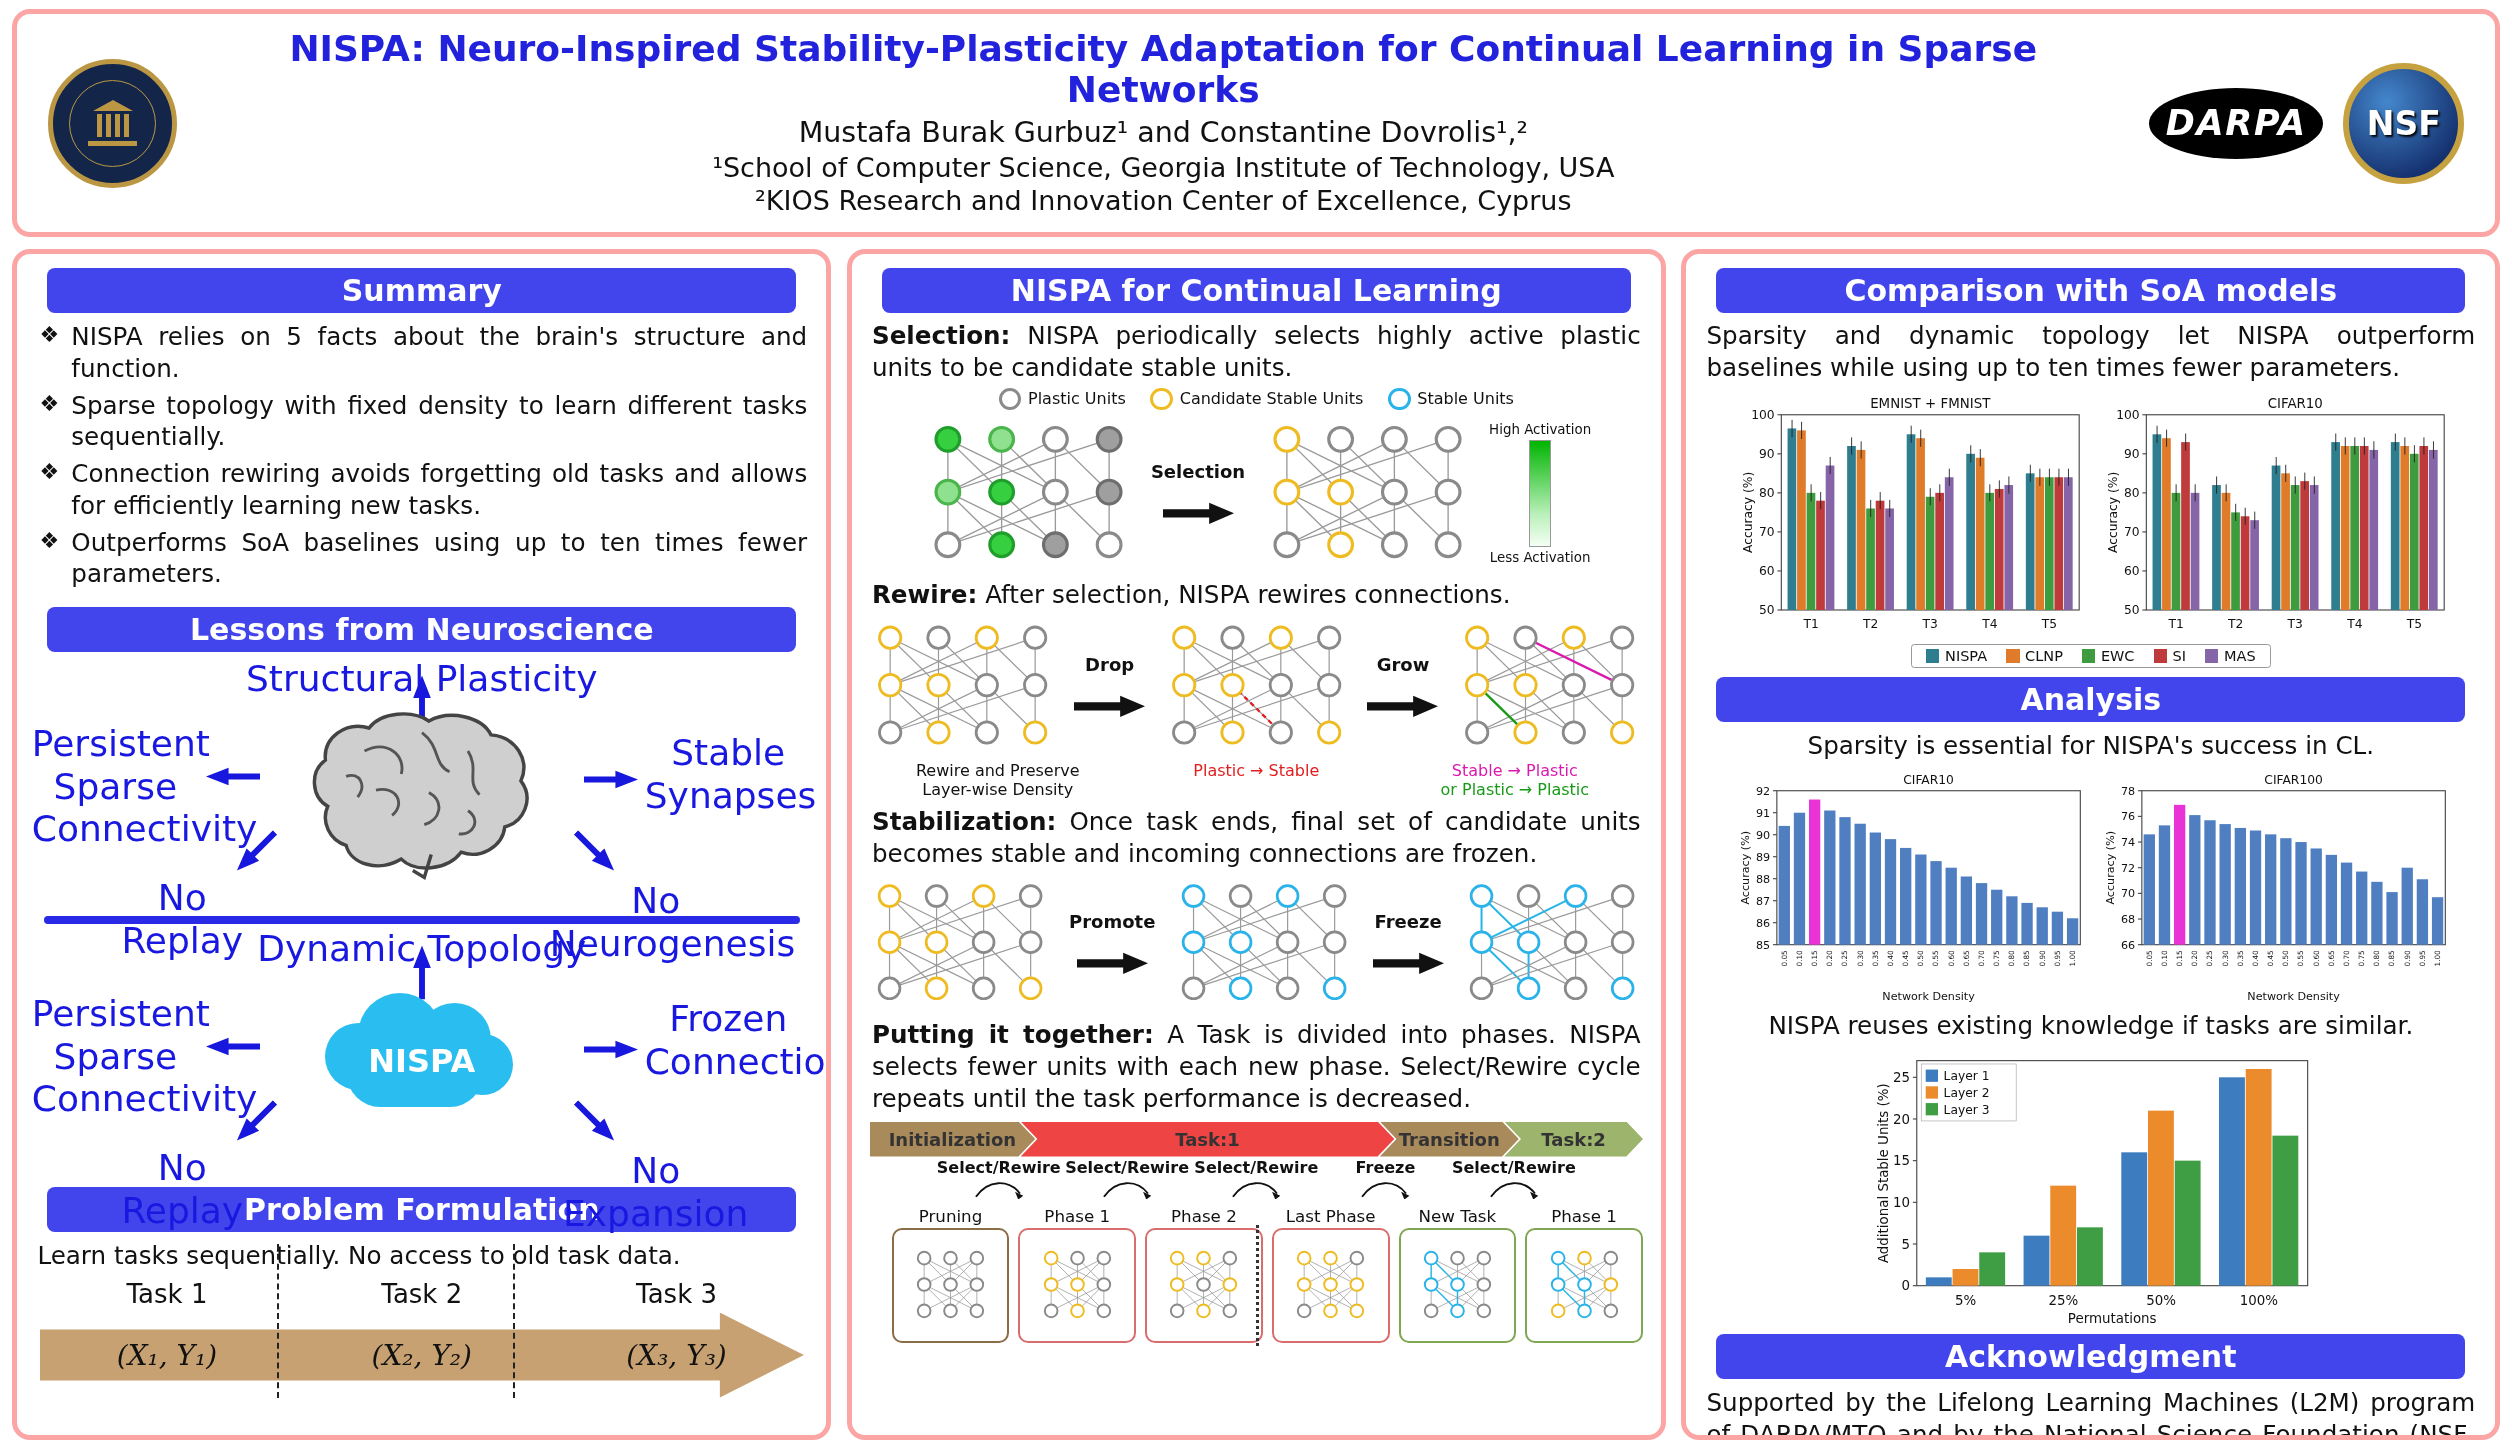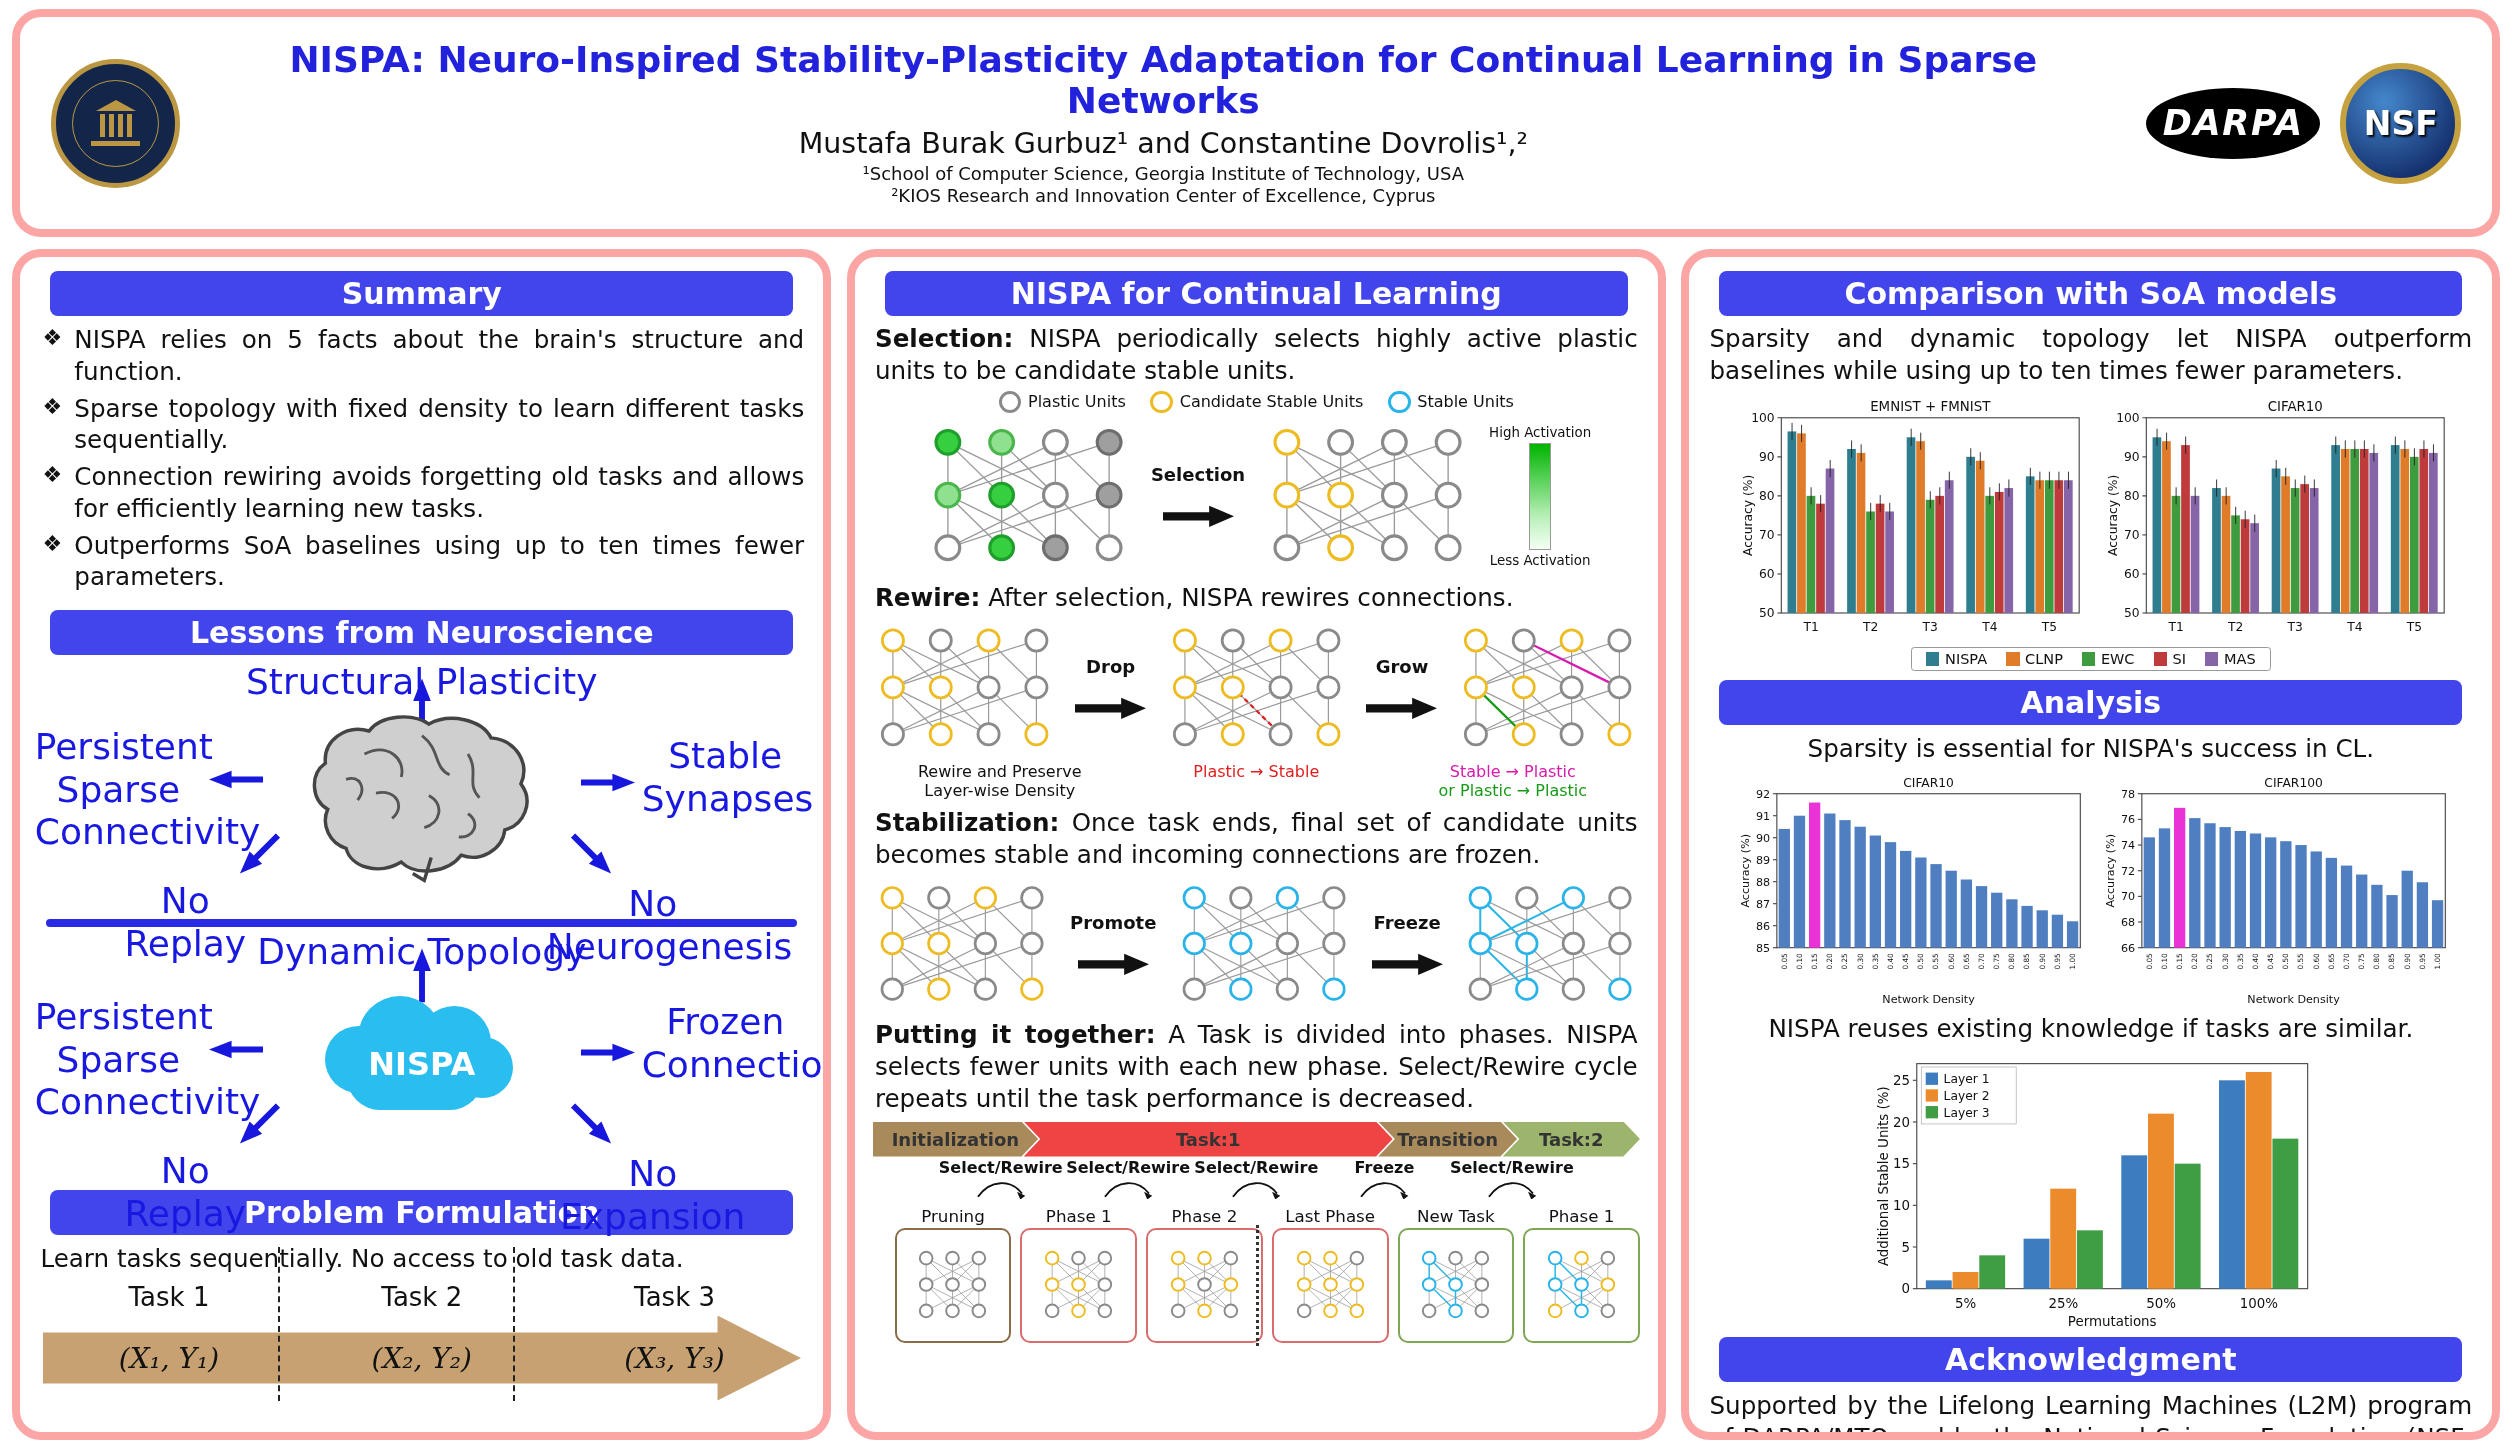--- a/index.html
+++ b/index.html
@@ -1,25 +1,25 @@
 <!DOCTYPE html>
 <html style="font-size:9px"><head>
 <meta charset="utf-8">
 <style>
   html,body{margin:0;padding:0;background:#fff;}
   body{width:2512px;height:1452px;font-family:"DejaVu Sans","Liberation Sans",sans-serif;color:#111;}
   .poster{position:relative;width:2512px;height:1452px;background:#fff;overflow:hidden;}
-  .panel{border:8px solid #fca5a5;border-radius:29px;background:#fff;box-sizing:border-box;}
+  .panel{border:5px solid #fca5a5;border-radius:18px;background:#fff;box-sizing:border-box;}
 
   
   .header{position:absolute;left:12.3px;top:9px;width:2488px;height:228px;display:flex;align-items:center;gap:26px;padding:9px 31px;}
   .header-text{flex:1;text-align:center;}
   .poster-title{margin:0 0 5.6px 0;font-size:36px;font-weight:bold;color:#2222dd;line-height:1.15;}
   .authors{font-size:28.5px;margin-bottom:3.3px;}
-  .affil{font-size:18px;line-height:1.22;}
+  .affil{font-size:27px;line-height:1.22;}
   .gt-seal{width:119px;height:119px;border-radius:50%;background:#13264a;border:5px solid #bb9743;display:flex;align-items:center;justify-content:center;flex:0 0 auto;}
   .seal-ring{width:85px;height:85px;border-radius:50%;border:1.7px solid #bb9743;display:flex;flex-direction:column;align-items:center;justify-content:center;}
   .ped{width:0;height:0;border-left:20px solid transparent;border-right:20px solid transparent;border-bottom:11px solid #bb9743;}
   .cols-g{display:flex;gap:3.9px;margin-top:2.8px;}
   .cols-g i{width:5px;height:23.4px;background:#bb9743;display:block;}
   .base-g{width:49px;height:5px;background:#bb9743;margin-top:3.3px;}
   .logos{display:flex;align-items:center;gap:20px;flex:0 0 auto;}
   .darpa{width:174px;height:71px;background:#000;border-radius:50%;display:flex;align-items:center;justify-content:center;}
   .darpa span{color:#fff;font-weight:bold;font-style:italic;font-size:35px;letter-spacing:1.7px;}
   .nsf{width:109px;height:109px;border-radius:50%;background:radial-gradient(circle at 35% 30%,#4487cc,#15316f 75%);border:6.1px solid #c5a13f;display:flex;align-items:center;justify-content:center;}

